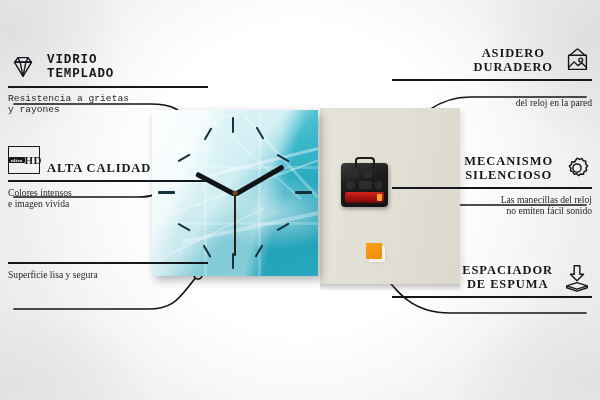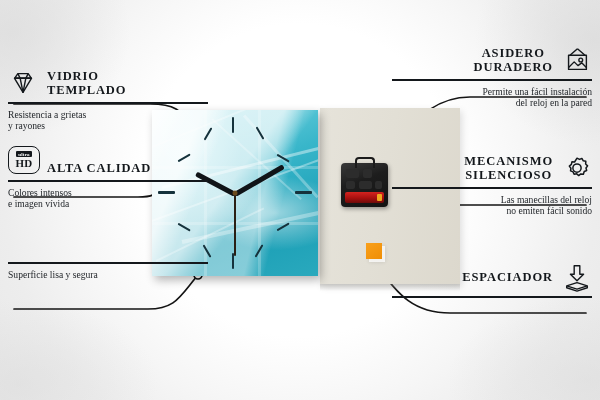--- a/index.html
+++ b/index.html
@@ -101,22 +101,22 @@
   .co-title{
     font-size:12.5px;line-height:14px;letter-spacing:.9px;
     font-weight:700;color:#14181c;text-transform:uppercase;
   }
   .co-icon{width:30px;height:30px;flex:0 0 30px;color:#14181c;}
   .co-icon svg{display:block;width:30px;height:30px;}
   .co-rule{height:1.6px;background:#14181c;margin:4px 0 5px 0;}
   .co-desc{font-size:9.6px;line-height:11.6px;color:#23272b;}
 
   .hd-badge{
-    width:30px;height:26px;border:1.8px solid #14181c;border-radius:8px;
-    display:flex;flex-direction:column;align-items:center;justify-content:center;
+    width:30px;height:26px;border:1.8px solid #14181c;border-radius:0;
+    display:flex;flex-direction:row;align-items:center;justify-content:space-between;
     line-height:1;
   }
   .hd-small{font-size:5px;font-weight:700;letter-spacing:.2px;
     background:#14181c;color:#fff;padding:.5px 2px;border-radius:1px;}
   .hd-big{font-size:11px;font-weight:700;letter-spacing:.3px;margin-top:1px;}
 </style>
 </head>
 <body>
 
 <div id="stage">
@@ -192,21 +192,21 @@
       <div class="mech-detail" style="left:22px;top:6px;width:9px;height:9px;"></div>
       <div class="mech-detail" style="left:5px;top:18px;width:9px;height:8px;"></div>
       <div class="mech-detail" style="left:18px;top:18px;width:13px;height:8px;"></div>
       <div class="mech-detail" style="left:34px;top:18px;width:7px;height:8px;"></div>
       <div class="mech-batt"></div>
     </div>
 
     <div class="foam"></div>
   </div>
 
-  <div class="callout left" style="top:68px;">
+  <div class="callout left" style="top:52px;font-family:Liberation Mono, monospace;">
     <div class="co-head">
       <span class="co-icon">
         <svg viewBox="0 0 32 32" fill="none" stroke="currentColor" stroke-width="1.5" stroke-linejoin="round">
           <path d="M7 11 L16 26 L25 11 Z"></path>
           <path d="M7 11 L10.5 6 L21.5 6 L25 11 Z"></path>
           <path d="M10.5 6 L13 11 L16 26 L19 11 L21.5 6"></path>
           <path d="M7 11 L25 11"></path>
         </svg>
       </span>
       <span class="co-title">
@@ -258,21 +258,21 @@
           <path d="M7 24 L13 18 L17 22 L21 19 L26 24"></path>
         </svg>
       </span>
       <span class="co-title">
         <span>ASIDERO</span><br>
         <span>DURADERO</span>
       </span>
     </div>
     <div class="co-rule"></div>
     <div class="co-desc">
-      <span>Permite una fácil instalación</span><br>
+      <br>
       <span>del reloj en la pared</span>
     </div>
   </div>
 
   <div class="callout right" style="top:153px;">
     <div class="co-head">
       <span class="co-icon">
         <svg viewBox="0 0 32 32" fill="none" stroke="currentColor" stroke-width="1.6" stroke-linejoin="round">
           <path d="M16 5.5 l2.6 1.3 2.6 -1 1.5 2.5 2.7 .6 -.2 2.9 2.1 1.9 -1.7 2.3 .7 2.7 -2.6 1.1 -.9 2.8 -2.8 -.3 -2.2 1.8 -2.1 -1.9 -2.8 .5 -1.1 -2.6 -2.7 -1 .4 -2.8 -1.7 -2.3 2.2 -1.8 .6 -2.8 2.8 .2 Z"></path>
           <circle cx="16" cy="16" r="4.4"></circle>
@@ -294,18 +294,19 @@
     <div class="co-head">
       <span class="co-icon">
         <svg viewBox="0 0 32 32" fill="none" stroke="currentColor" stroke-width="1.5" stroke-linejoin="round">
           <path d="M13 4 L19 4 L19 13 L23 13 L16 20 L9 13 L13 13 Z"></path>
           <path d="M16 22 L27 25.5 L16 29 L5 25.5 Z"></path>
           <path d="M5 25.5 L5 27.5 L16 31 L27 27.5 L27 25.5"></path>
         </svg>
       </span>
       <span class="co-title">
         <span>ESPACIADOR</span><br>
+        <span>DE ESPUMA</span>
       </span>
     </div>
     <div class="co-rule"></div>
   </div>
 
 </div>
 
 </body></html>

